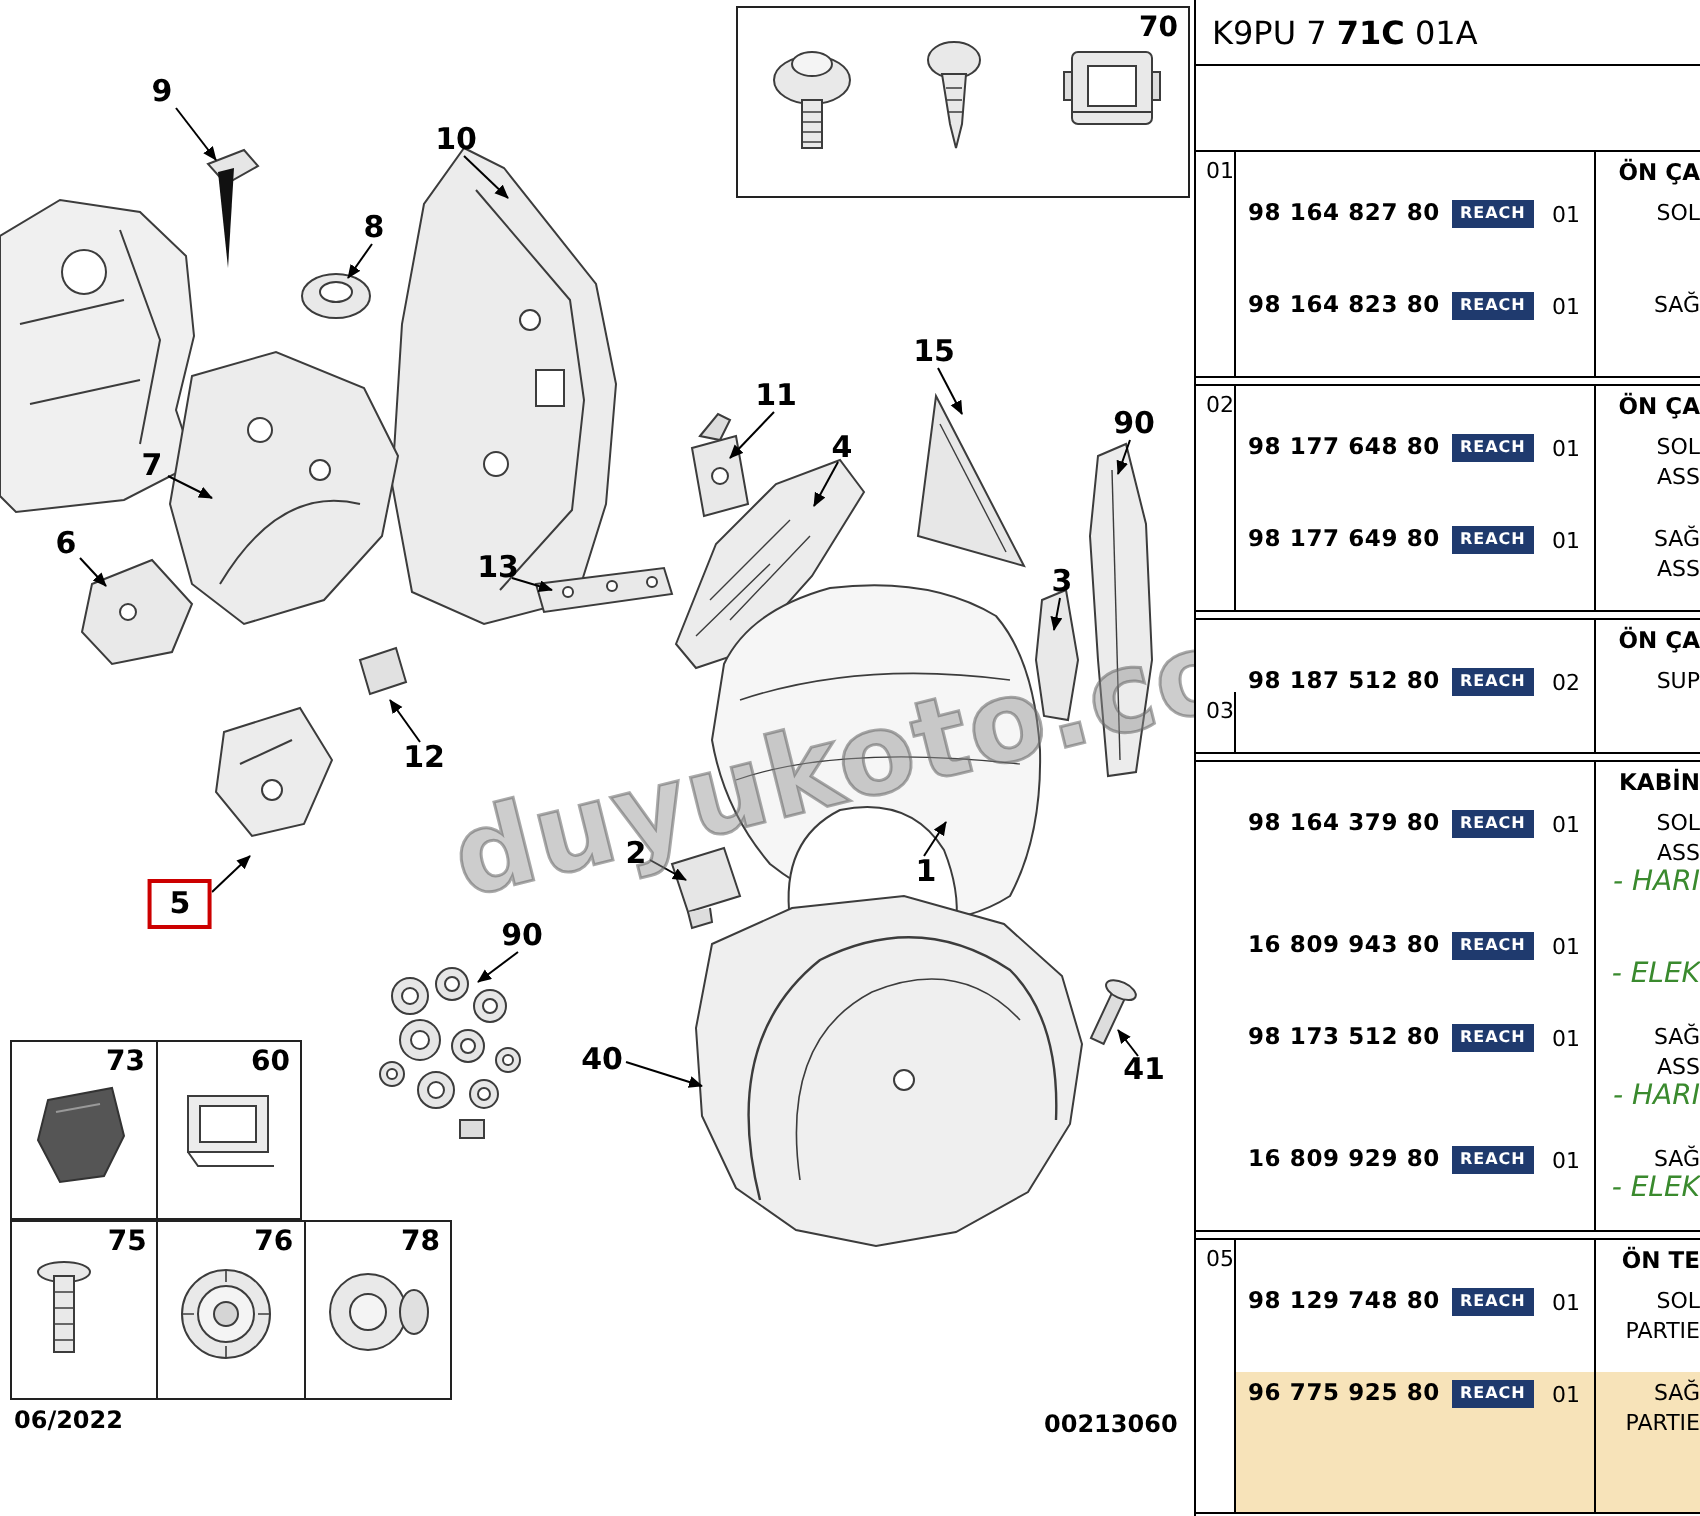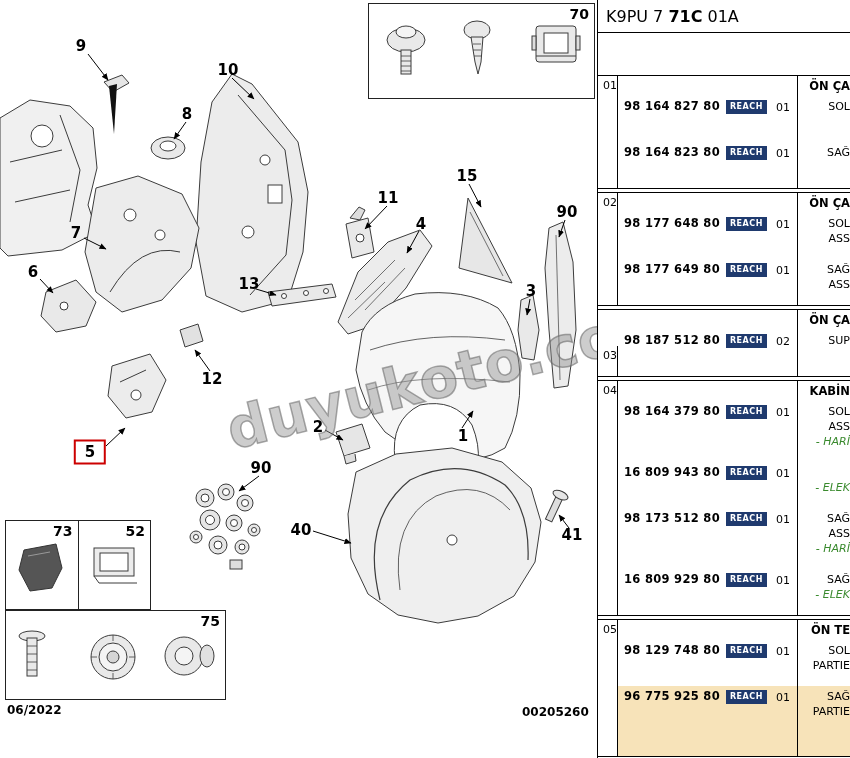--- a/index.html
+++ b/index.html
@@ -58,21 +58,21 @@
   .col-desc{border-left:1px solid #000;padding:3px 0 0 6px;overflow:hidden;}
   .col-desc.title{font-size:11.5px;font-weight:bold;min-height:20px;white-space:nowrap;}
   .prow{display:flex;align-items:flex-start;padding:3px 4px 0 6px;gap:6px;}
   .pn{font-size:11.5px;font-weight:bold;letter-spacing:0.3px;white-space:nowrap;}
   .reach{
     background:var(--reach-bg);color:#fff;font-size:8px;font-weight:bold;
     padding:3px 4px;line-height:1;letter-spacing:0.5px;margin-top:1px;cursor:pointer;
   }
   .qty{font-size:11px;margin-left:auto;margin-right:3px;padding-top:2px;}
   .dline{font-size:11px;line-height:15px;white-space:nowrap;overflow:hidden;}
-  .dline.green{color:var(--green);font-style:italic;font-size:11px;}
+  .dline.green{color:var(--green);font-style:italic;font-size:14px;}
   .prow.hl,.dlines.hl{background:var(--hl-bg);}
 </style>
 </head>
 <body>
 
 <div class="diagram-area">
 
   <svg width="597" height="758" viewBox="0 0 597 758">
     <defs>
       <marker id="arr" markerWidth="8" markerHeight="8" refX="6.5" refY="3" orient="auto">
@@ -277,27 +277,33 @@
     <div class="gcell">
       <span class="cell-num">70</span>
     </div>
   </div>
 
   <div class="grid grid-b1">
     <div class="gcell">
       <span class="cell-num">73</span>
     </div>
     <div class="gcell">
-      <span class="cell-num">52</span>
+      <span class="cell-num">60</span>
     </div>
   </div>
 
   <div class="grid grid-b2">
     <div class="gcell">
       <span class="cell-num">75</span>
+    </div>
+    <div class="gcell">
+      <span class="cell-num">76</span>
+    </div>
+    <div class="gcell">
+      <span class="cell-num">78</span>
     </div>
   </div>
 
   <div class="watermark">duyukoto.com</div>
   <div class="callout-layer" id="callout-layer">
       <div class="callout" style="left: 81px; top: 46px;">9</div>
       <div class="callout" style="left: 228px; top: 70px;">10</div>
       <div class="callout" style="left: 187px; top: 114px;">8</div>
       <div class="callout" style="left: 76px; top: 233px;">7</div>
       <div class="callout" style="left: 33px; top: 272px;">6</div>
@@ -310,21 +316,21 @@
       <div class="callout" style="left: 212px; top: 379px;">12</div>
       <div class="callout hl" style="left: 90px; top: 452px;">5</div>
       <div class="callout" style="left: 318px; top: 427px;">2</div>
       <div class="callout" style="left: 463px; top: 436px;">1</div>
       <div class="callout" style="left: 261px; top: 468px;">90</div>
       <div class="callout" style="left: 301px; top: 530px;">40</div>
       <div class="callout" style="left: 572px; top: 535px;">41</div>
     </div>
 
   <div class="footer-date">06/2022</div>
-  <div class="footer-doc">00205260</div>
+  <div class="footer-doc">00213060</div>
 </div>
 
 <div class="panel">
   <div class="panel-header">
     <span>K9PU 7 </span><span class="b">71C</span><span> 01A</span>
   </div>
   <div id="groups">
       <div class="group">
         <div class="col-item" style="grid-area: 1 / 1 / span 3;">01</div>
         <div class="title-spacer" style="grid-column: 2;"></div>
@@ -376,21 +382,20 @@
         <div class="prow" style="grid-column: 2; min-height: 46px;">
           <span class="pn">98 187 512 80</span>
           <span class="reach">REACH</span>
           <span class="qty">02</span>
         </div>
         <div class="col-desc dlines" style="grid-column: 3;">
           <div class="dline">SUP</div>
         </div>
       </div>
       <div class="group">
-        <div class="col-item" style="grid-area: 1 / 1 / span 5;">04</div>
         <div class="title-spacer" style="grid-column: 2;"></div>
         <div class="col-desc title" style="grid-column: 3;">KABİN</div>
         <div class="prow" style="grid-column: 2; min-height: 61px;">
           <span class="pn">98 164 379 80</span>
           <span class="reach">REACH</span>
           <span class="qty">01</span>
         </div>
         <div class="col-desc dlines" style="grid-column: 3;">
           <div class="dline">SOL</div>
           <div class="dline">ASS</div>

